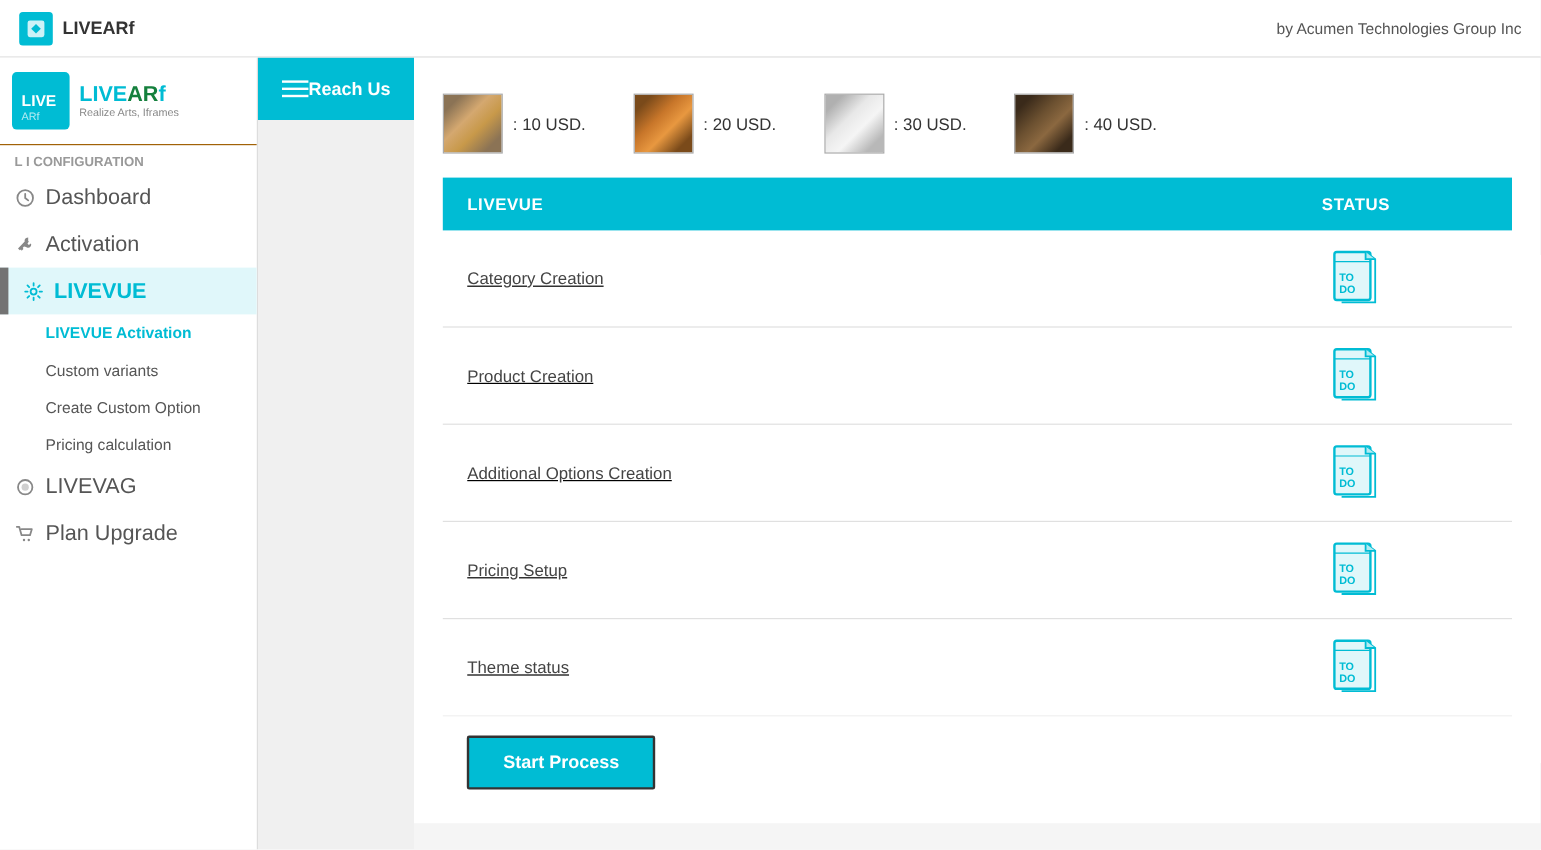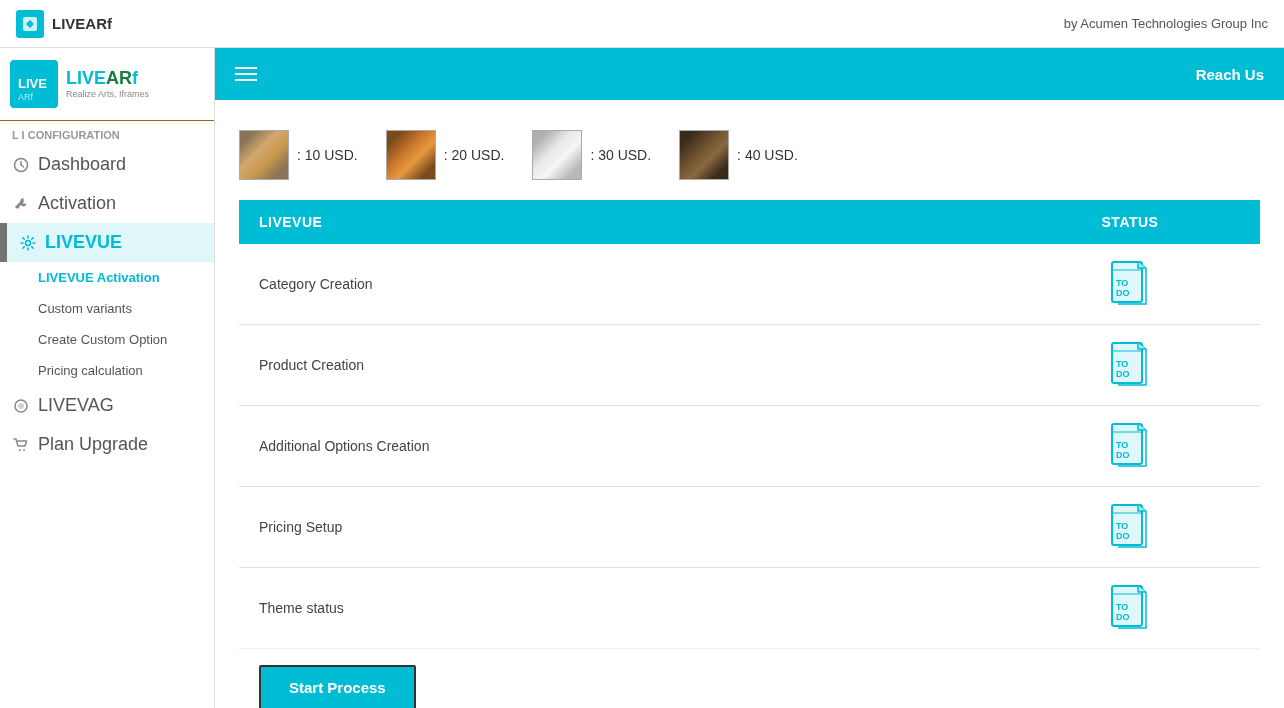--- a/index.html
+++ b/index.html
@@ -66,21 +66,21 @@
 
     .sidebar-icon { width: 18px; height: 18px; display: flex; align-items: center; justify-content: center; }
 
     .sidebar-sub-item {
       padding: 8px 12px 8px 38px;
       cursor: pointer; color: #555; font-size: 13px;
     }
     .sidebar-sub-item.active { color: #00bcd4; font-weight: bold; }
 
     
-    .main { flex: 1; display: flex; flex-direction: column; overflow: hidden; }
+    .main { flex: 1; display: flex; flex-direction: row; overflow: hidden; }
 
     
     .header-bar {
       height: 52px;
       background: #00bcd4;
       display: flex; align-items: center; justify-content: space-between;
       padding: 0 20px;
       flex-shrink: 0;
     }
     .hamburger { cursor: pointer; display: flex; flex-direction: column; gap: 4px; }
@@ -91,21 +91,21 @@
     .content { flex: 1; overflow-y: auto; background: #f5f5f5; padding: 0; }
 
     .content-inner {
       background: #fff;
       margin: 0;
       padding: 20px 24px;
     }
 
     
     .frame-samples {
-      display: flex; gap: 28px; align-items: flex-end;
+      display: flex; gap: 40px; align-items: flex-end;
       padding: 10px 0 20px;
       flex-wrap: wrap;
     }
     .frame-item { display: flex; align-items: center; gap: 8px; }
     .frame-thumb {
       width: 50px; height: 50px;
       border: 1px solid #ccc;
       display: flex; align-items: center; justify-content: center;
       overflow: hidden;
     }
@@ -113,21 +113,21 @@
 
     
     .process-table { width: 100%; border-collapse: collapse; }
     .process-table thead tr { background: #00bcd4; }
     .process-table thead th {
       padding: 14px 20px;
       color: white; font-size: 14px; font-weight: bold; letter-spacing: 0.5px;
       text-align: left;
     }
     .process-table thead th:last-child { text-align: center; width: 260px; }
-    .process-table tbody tr { border-bottom: 1px solid #e0e0e0; }
+    .process-table tbody tr { border-bottom: 1px solid #e0e0e0; text-decoration: underline; }
     .process-table tbody tr:last-child { border-bottom: none; }
     .process-table tbody td {
       padding: 16px 20px;
       font-size: 14px; color: #444;
     }
     .process-table tbody td:last-child { text-align: center; }
 
     
     .bottom-row {
       display: flex; align-items: center; justify-content: space-between;

